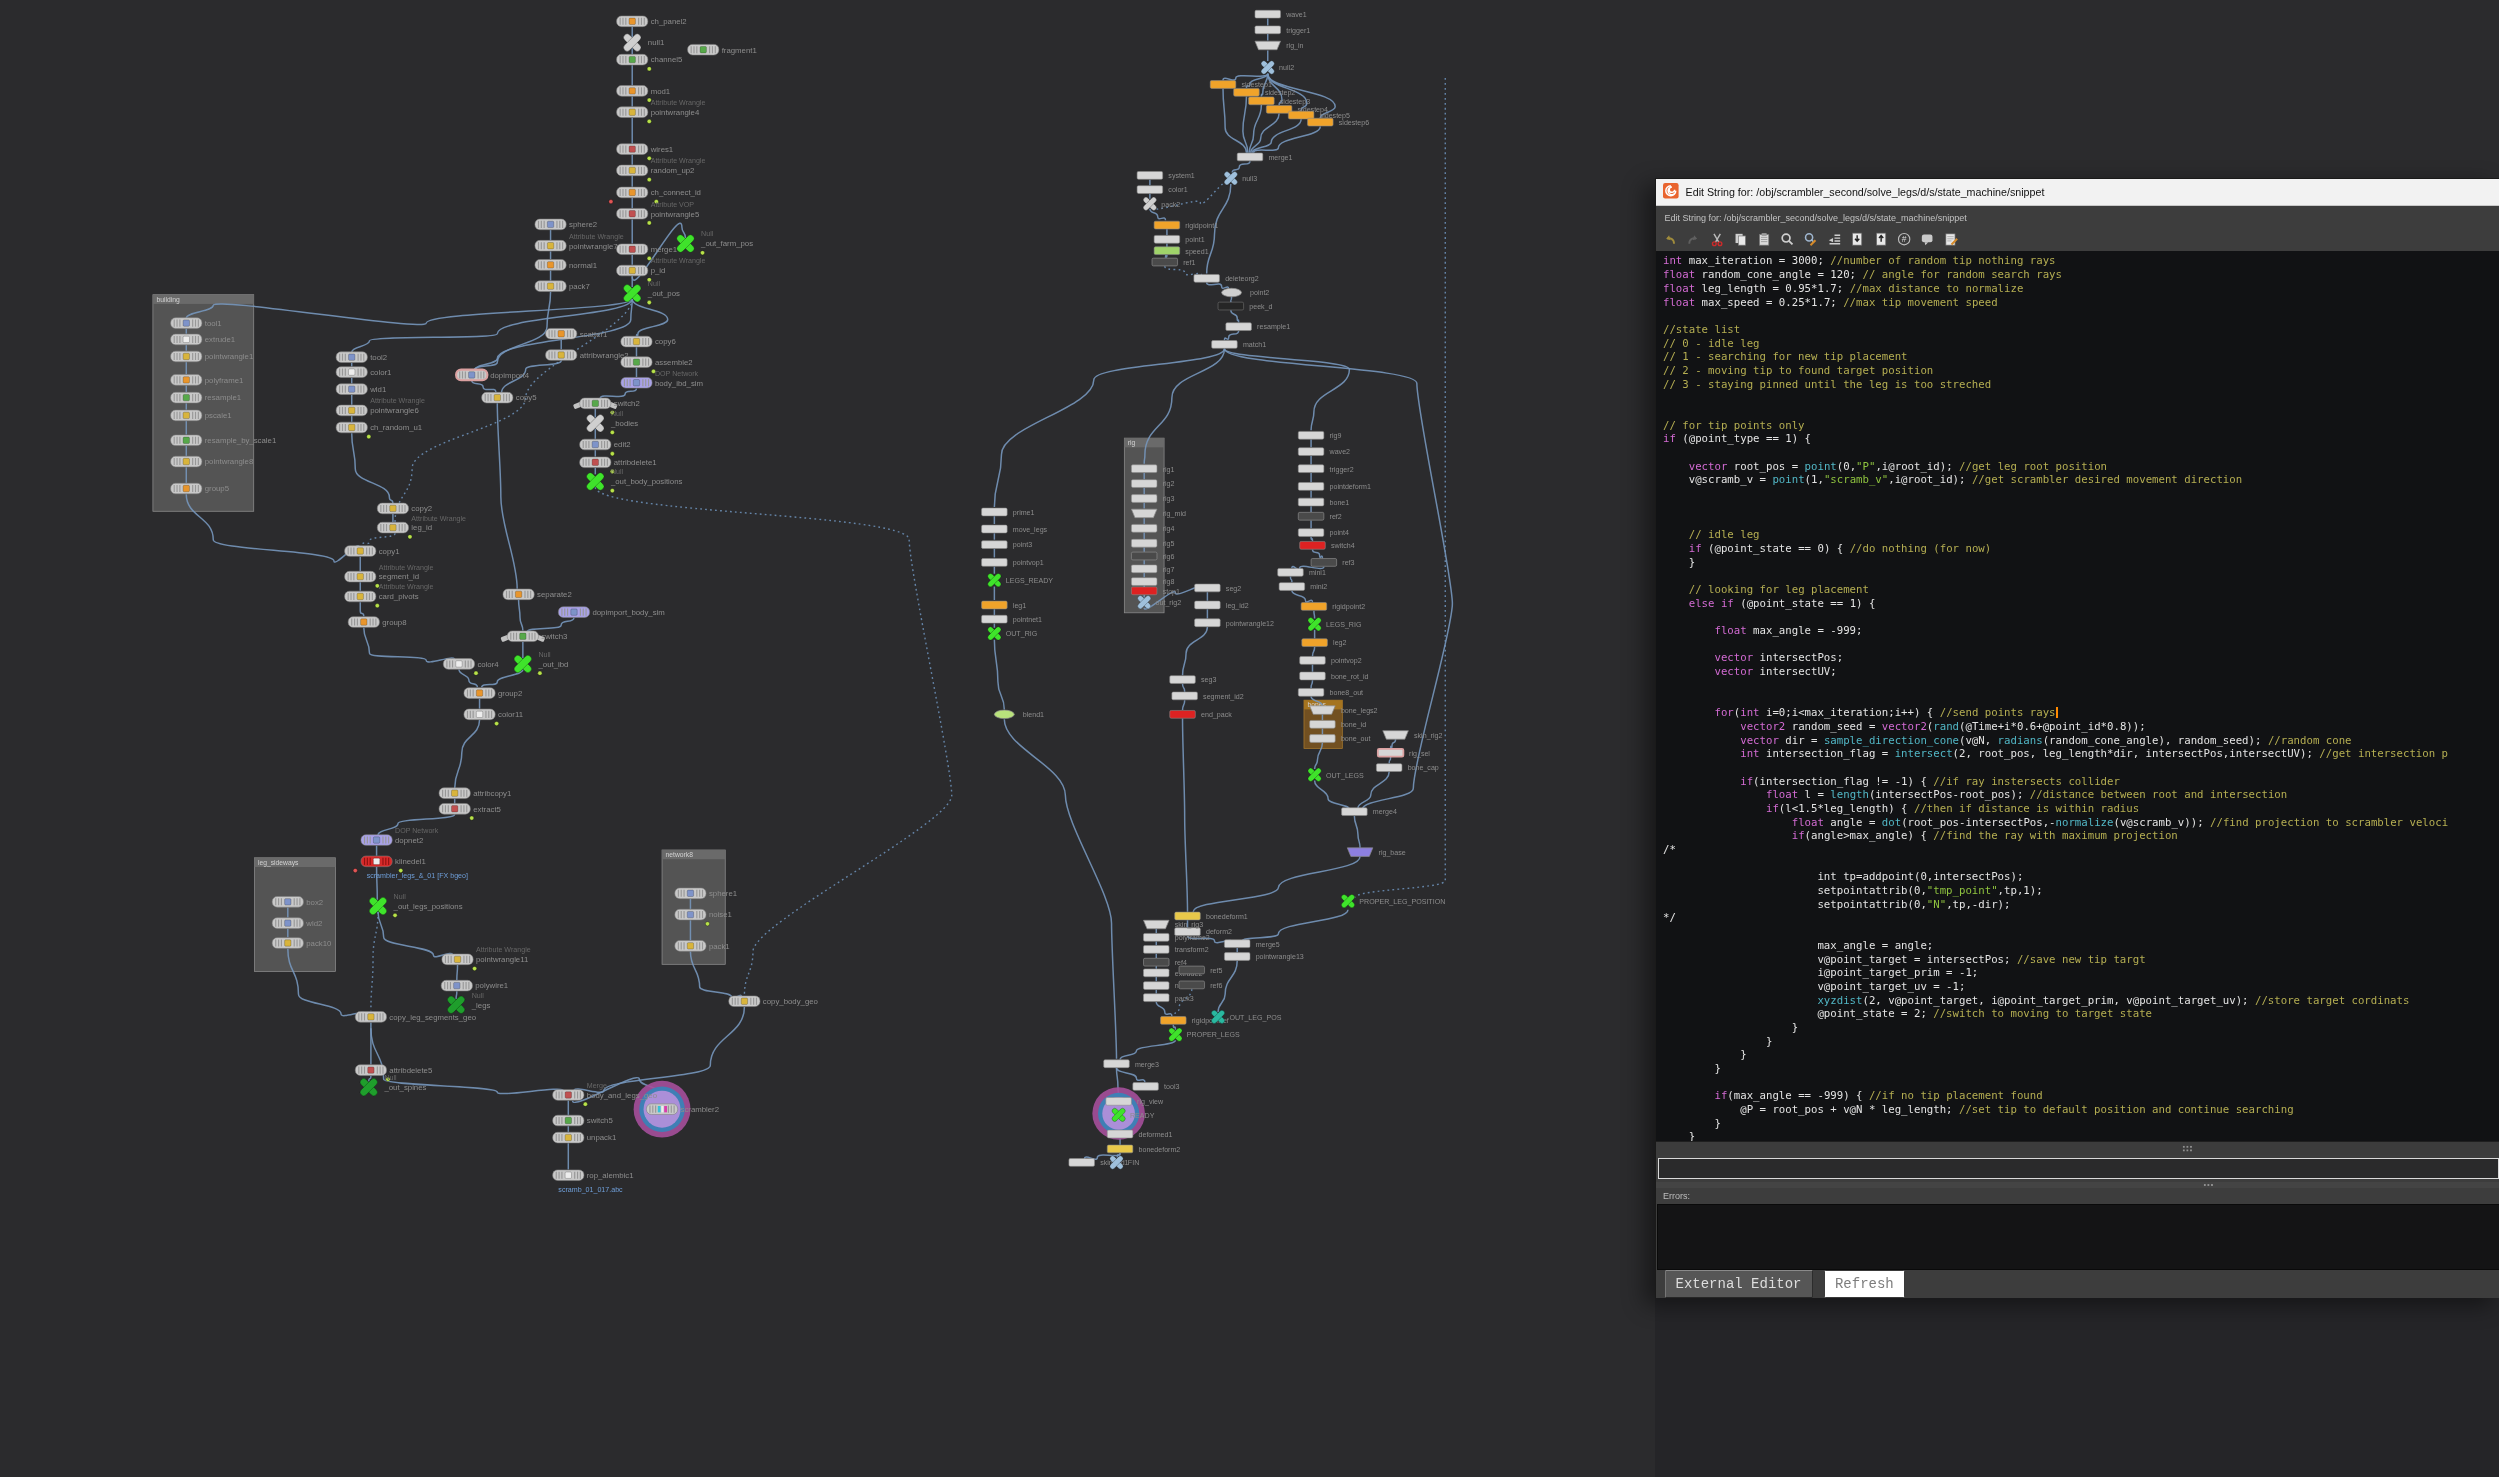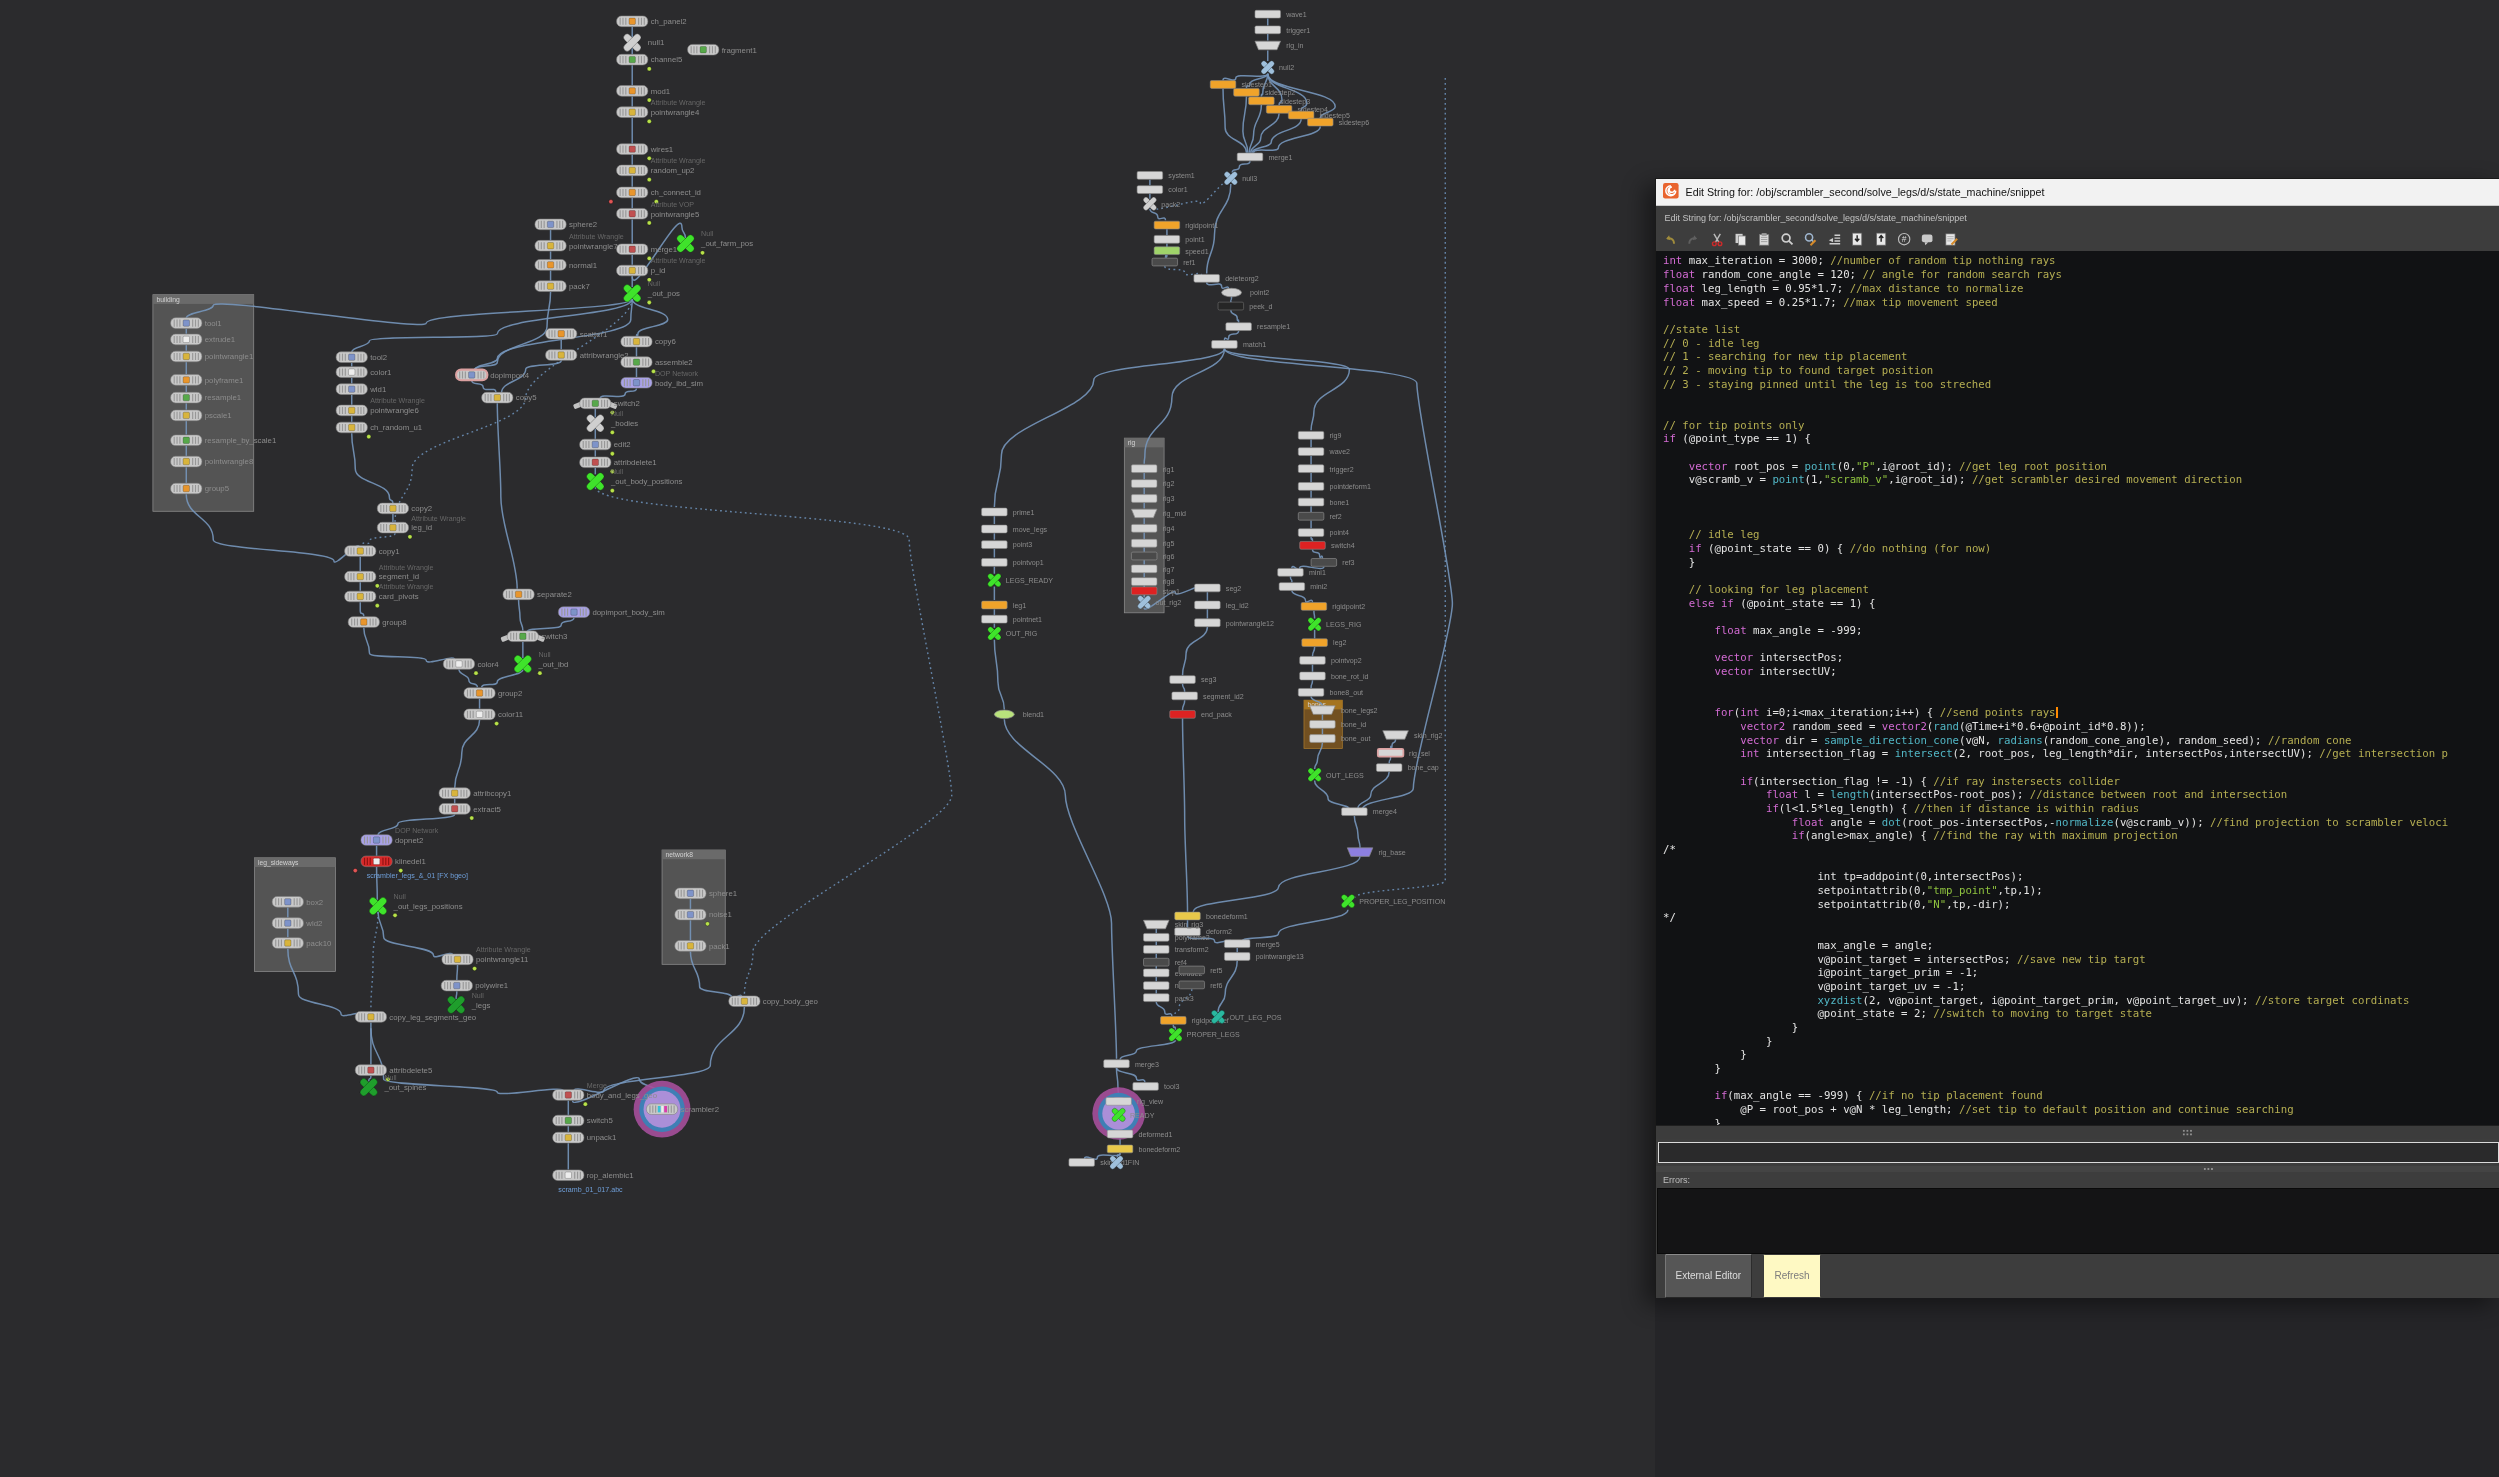--- a/index.html
+++ b/index.html
@@ -26,25 +26,25 @@
   #hscroll{height:12.8px;background:#3c3c3c;border-top:0.7px solid #1f1f1f;position:relative;flex:0 0 auto;}
   .gripdots{position:absolute;left:526px;top:2.8px;width:11.4px;height:7px;
     background-image:radial-gradient(#8f8f8f 0.9px, transparent 0.9px);background-size:3.6px 3.6px;}
   #inputline{height:18.5px;margin:3.6px 2.1px 2.8px 2.1px;background:#2a2a2b;
              border:1.4px solid #dadada;flex:0 0 auto;}
   #vsplit{height:6.4px;background:#444;position:relative;flex:0 0 auto;}
   #vsplit .gripdots{left:547px;top:1.4px;height:4.3px;}
   #errlabel{color:#bdbdbd;font-size:9px;padding:2.8px 0 2.8px 7px;flex:0 0 auto;}
   #errbox{height:64px;margin:0 1.4px;background:#141415;border:0.7px solid #0a0a0a;flex:0 0 auto;}
   #btnrow{flex:1 1 auto;display:flex;align-items:center;gap:11.4px;padding:0 0 0 8.5px;}
-  .btn{height:18.5px;padding:12px 10px;font-size:10px;display:inline-flex;align-items:center;
-       border-radius:1.4px;}
+  .btn{height:18.5px;padding:4px 10px;font-size:14px;display:inline-flex;align-items:center;
+       border-radius:1.4px;font-family:Liberation Mono, monospace;}
   .btn.enabled{background:#565656;color:#dddddd;border-top:0.7px solid #8a8a8a;
        border-left:0.7px solid #777;border-right:0.7px solid #2c2c2c;border-bottom:0.7px solid #262626;}
-  .btn.disabled{background:#fef9c3;color:#7d7d7d;border:0.7px solid #3a3a3a;}
+  .btn.disabled{background:#ffffff;color:#7d7d7d;border:0.7px solid #3a3a3a;}
   #underdialog{position:absolute;left:1655px;top:1297px;width:845px;height:180px;background:#252528;}
 </style>
 </head>
 <body>
 <div id="stage">
 
   <svg id="graph" width="2500" height="1477" viewBox="0 0 3520 2080">
       <g>
         <rect x="215" y="415" width="142" height="305" fill="#585858" opacity="0.92" stroke="#9a9a9a" stroke-width="1"></rect>
         <rect x="215" y="415" width="142" height="13" fill="#6a6a6a"></rect>

